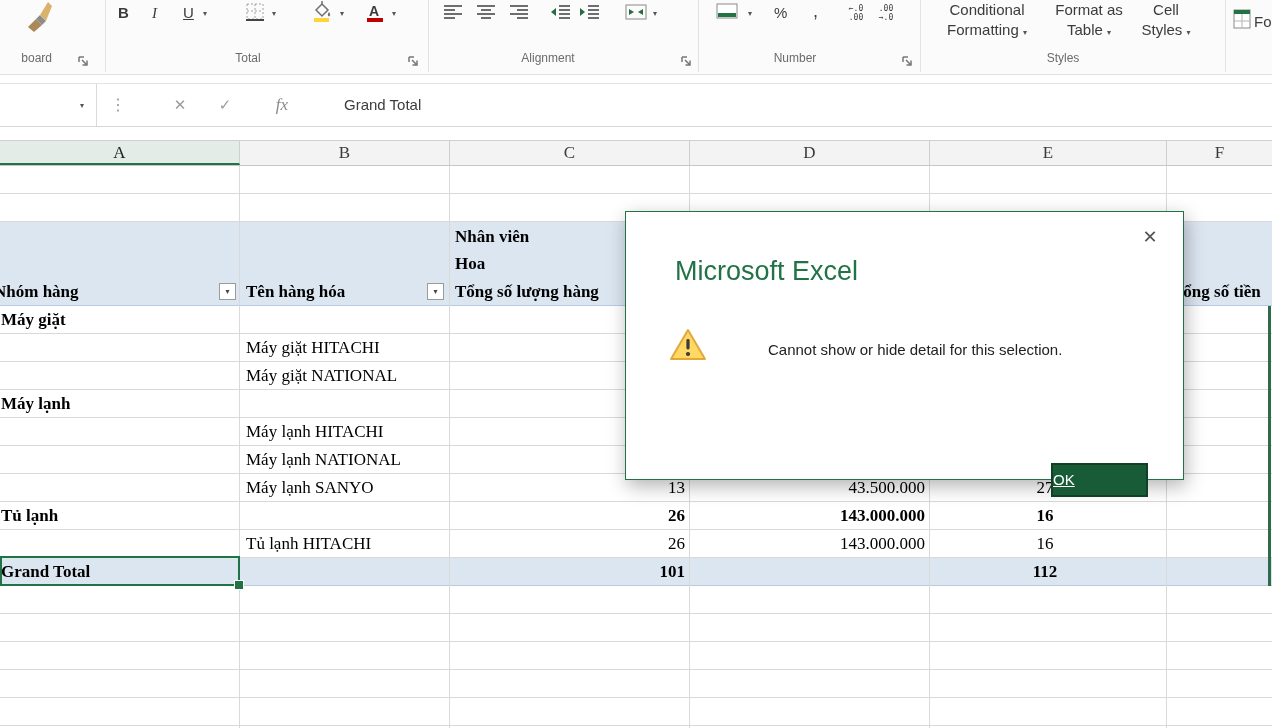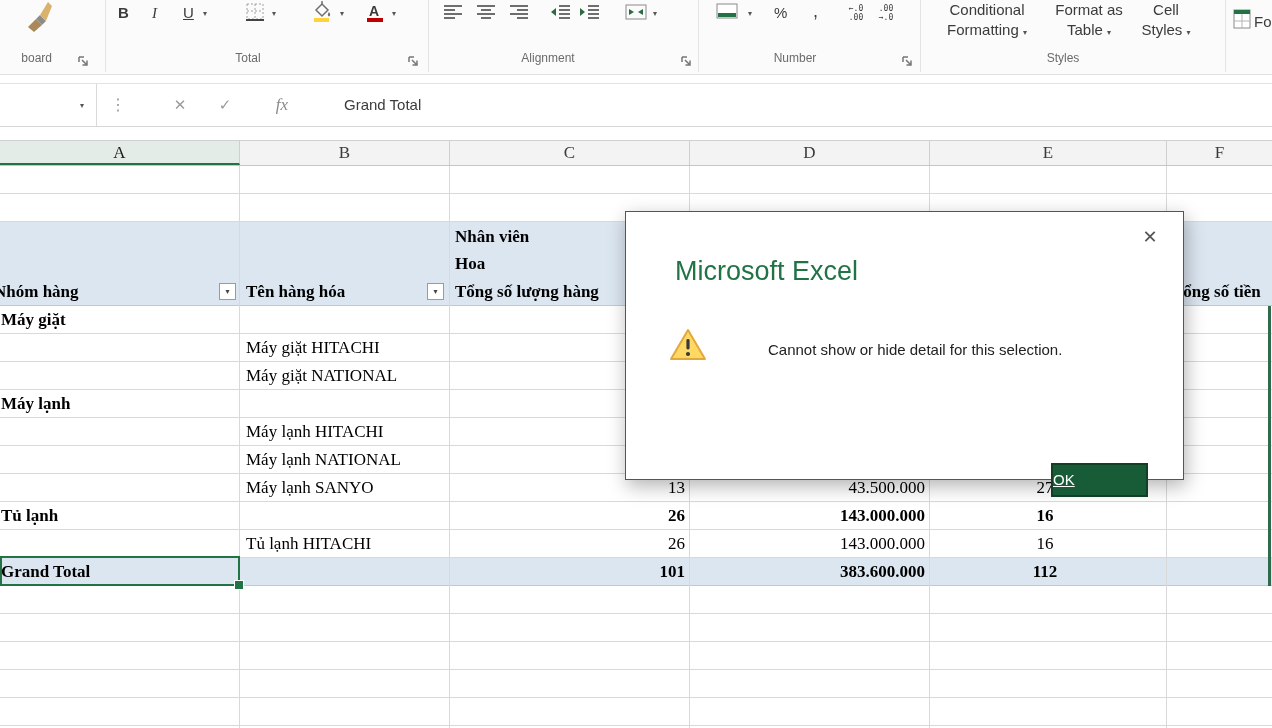--- a/index.html
+++ b/index.html
@@ -316,21 +316,20 @@
     </div>
     <div class="grow" style="top:364px">
       <span class="cell cb">Tủ lạnh HITACHI</span>
       <span class="cell cc">26</span>
       <span class="cell cd">143.000.000</span>
       <span class="cell ce">16</span>
     </div>
     <div class="grow trow" style="top:392px">
       <span class="cell ca b">Grand Total</span>
       <span class="cell cc b">101</span>
-      <span class="cell cd b">383.600.000</span>
       <span class="cell ce b">112</span>
     </div>
 
     <div class="selbox"></div>
     <div class="selhandle"></div>
   </div>
 
   <div class="dialog">
     <span class="dlg-close">✕</span>
     <div class="dlg-title">Microsoft Excel</div>

